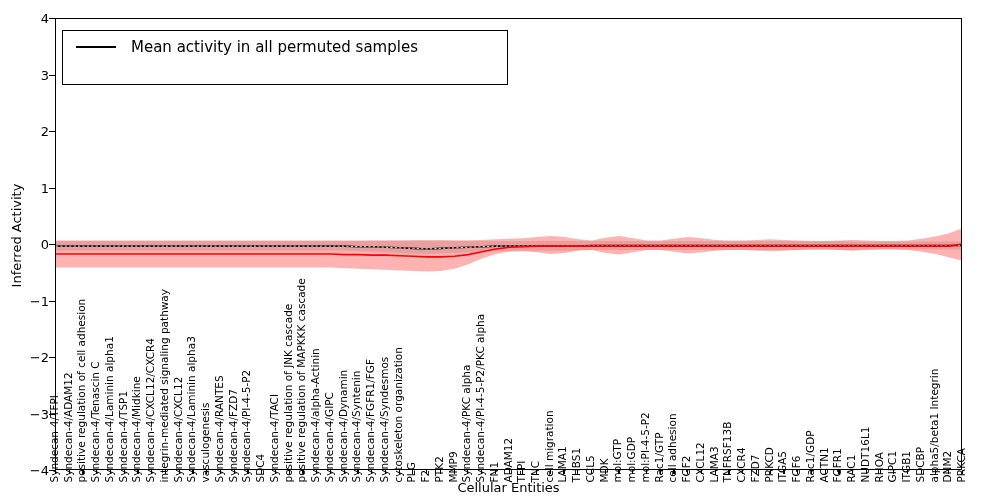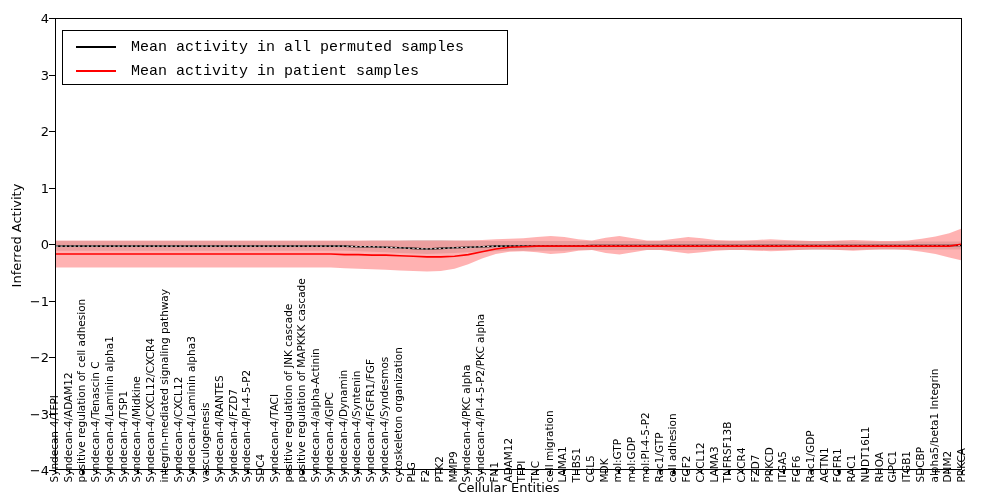--- a/index.html
+++ b/index.html
@@ -136,21 +136,20 @@
     height: 55px;
     border: 1.2px solid #000;
     background: #fff;
     box-sizing: border-box;
     padding: 4px 0 0 0;
   }
   .legend-row {
     height: 24px;
     display: flex;
     align-items: center;
-    font-family: Liberation Mono, monospace;
   }
   .legend-swatch {
     width: 46px;
     margin-left: 10px;
     margin-right: 12px;
     display: flex;
     align-items: center;
     justify-content: center;
   }
   .legend-line {
@@ -343,21 +342,15 @@
 
   <div id="xlabel">Cellular Entities</div>
 
   <div id="legend">
     <div class="legend-row">
       <span class="legend-swatch">
         <span class="legend-line" style="background:#000000;"></span>
       </span>
       <span class="legend-text">Mean activity in all permuted samples</span>
     </div>
-    <div class="legend-row">
-      <span class="legend-swatch">
-        <span class="legend-line" style="background:#ff0000;"></span>
-      </span>
-      <span class="legend-text">Mean activity in patient samples</span>
-    </div>
   </div>
 
 </div>
 
 </body></html>

